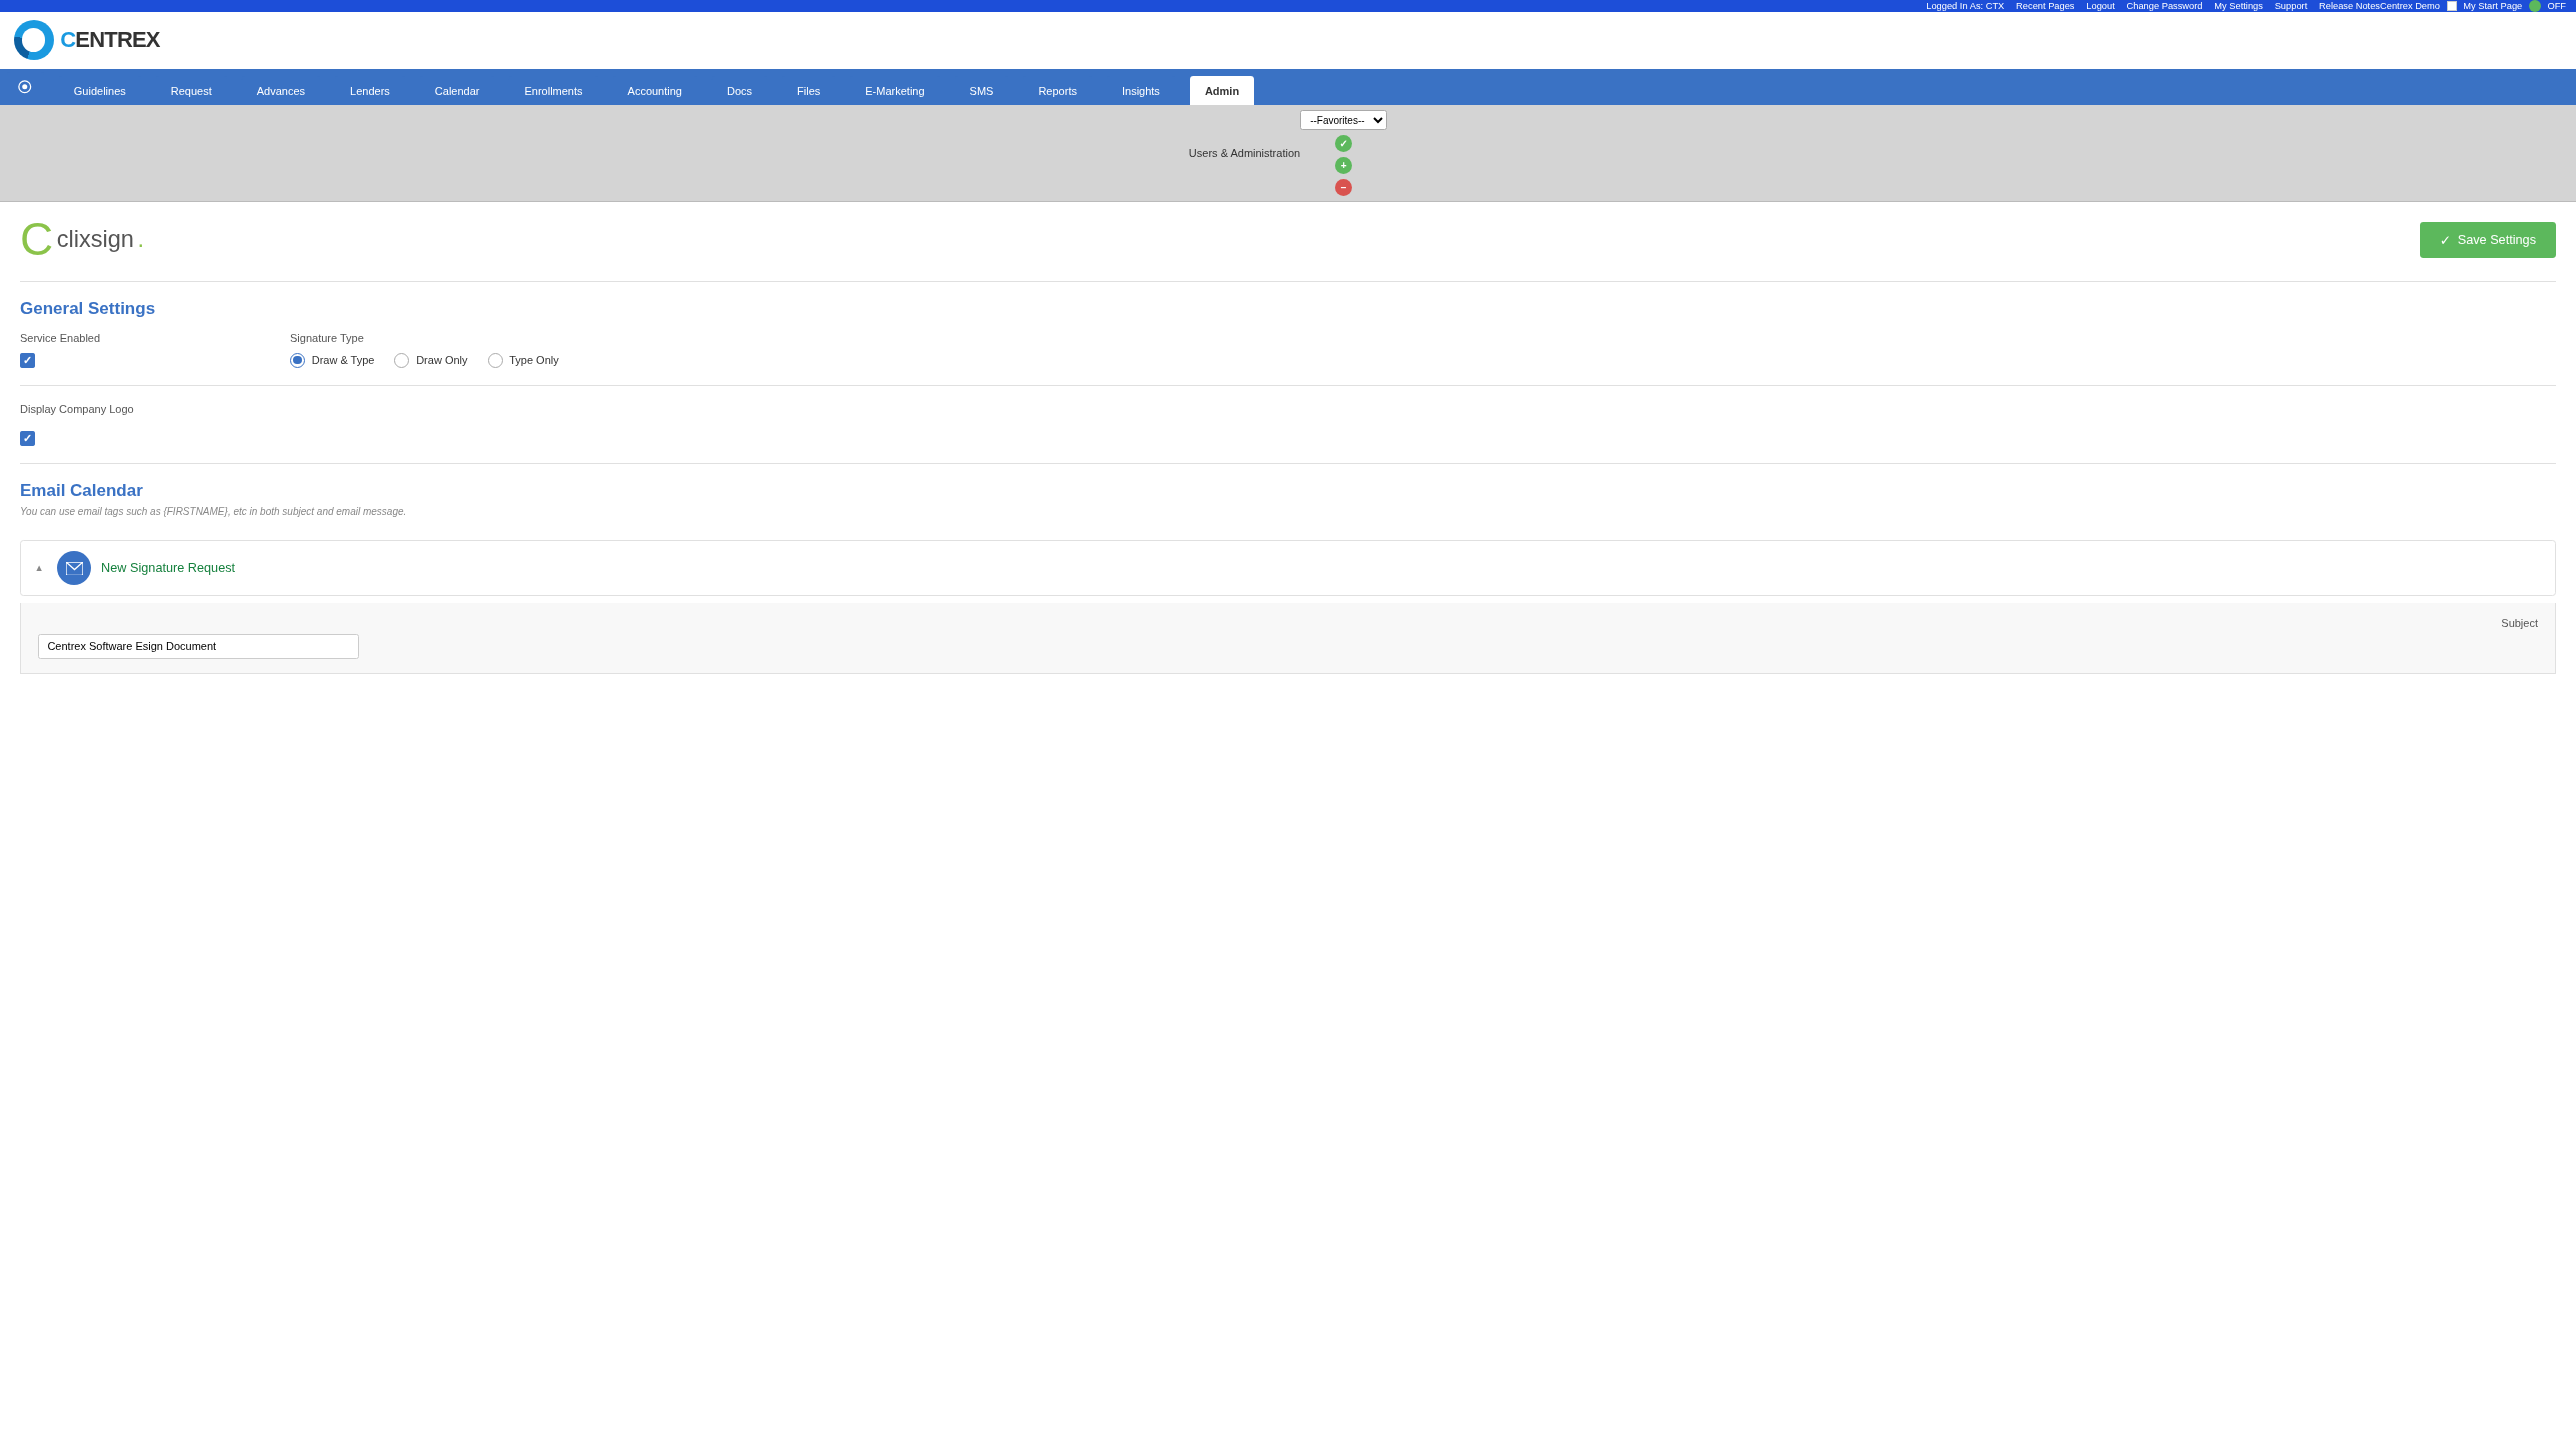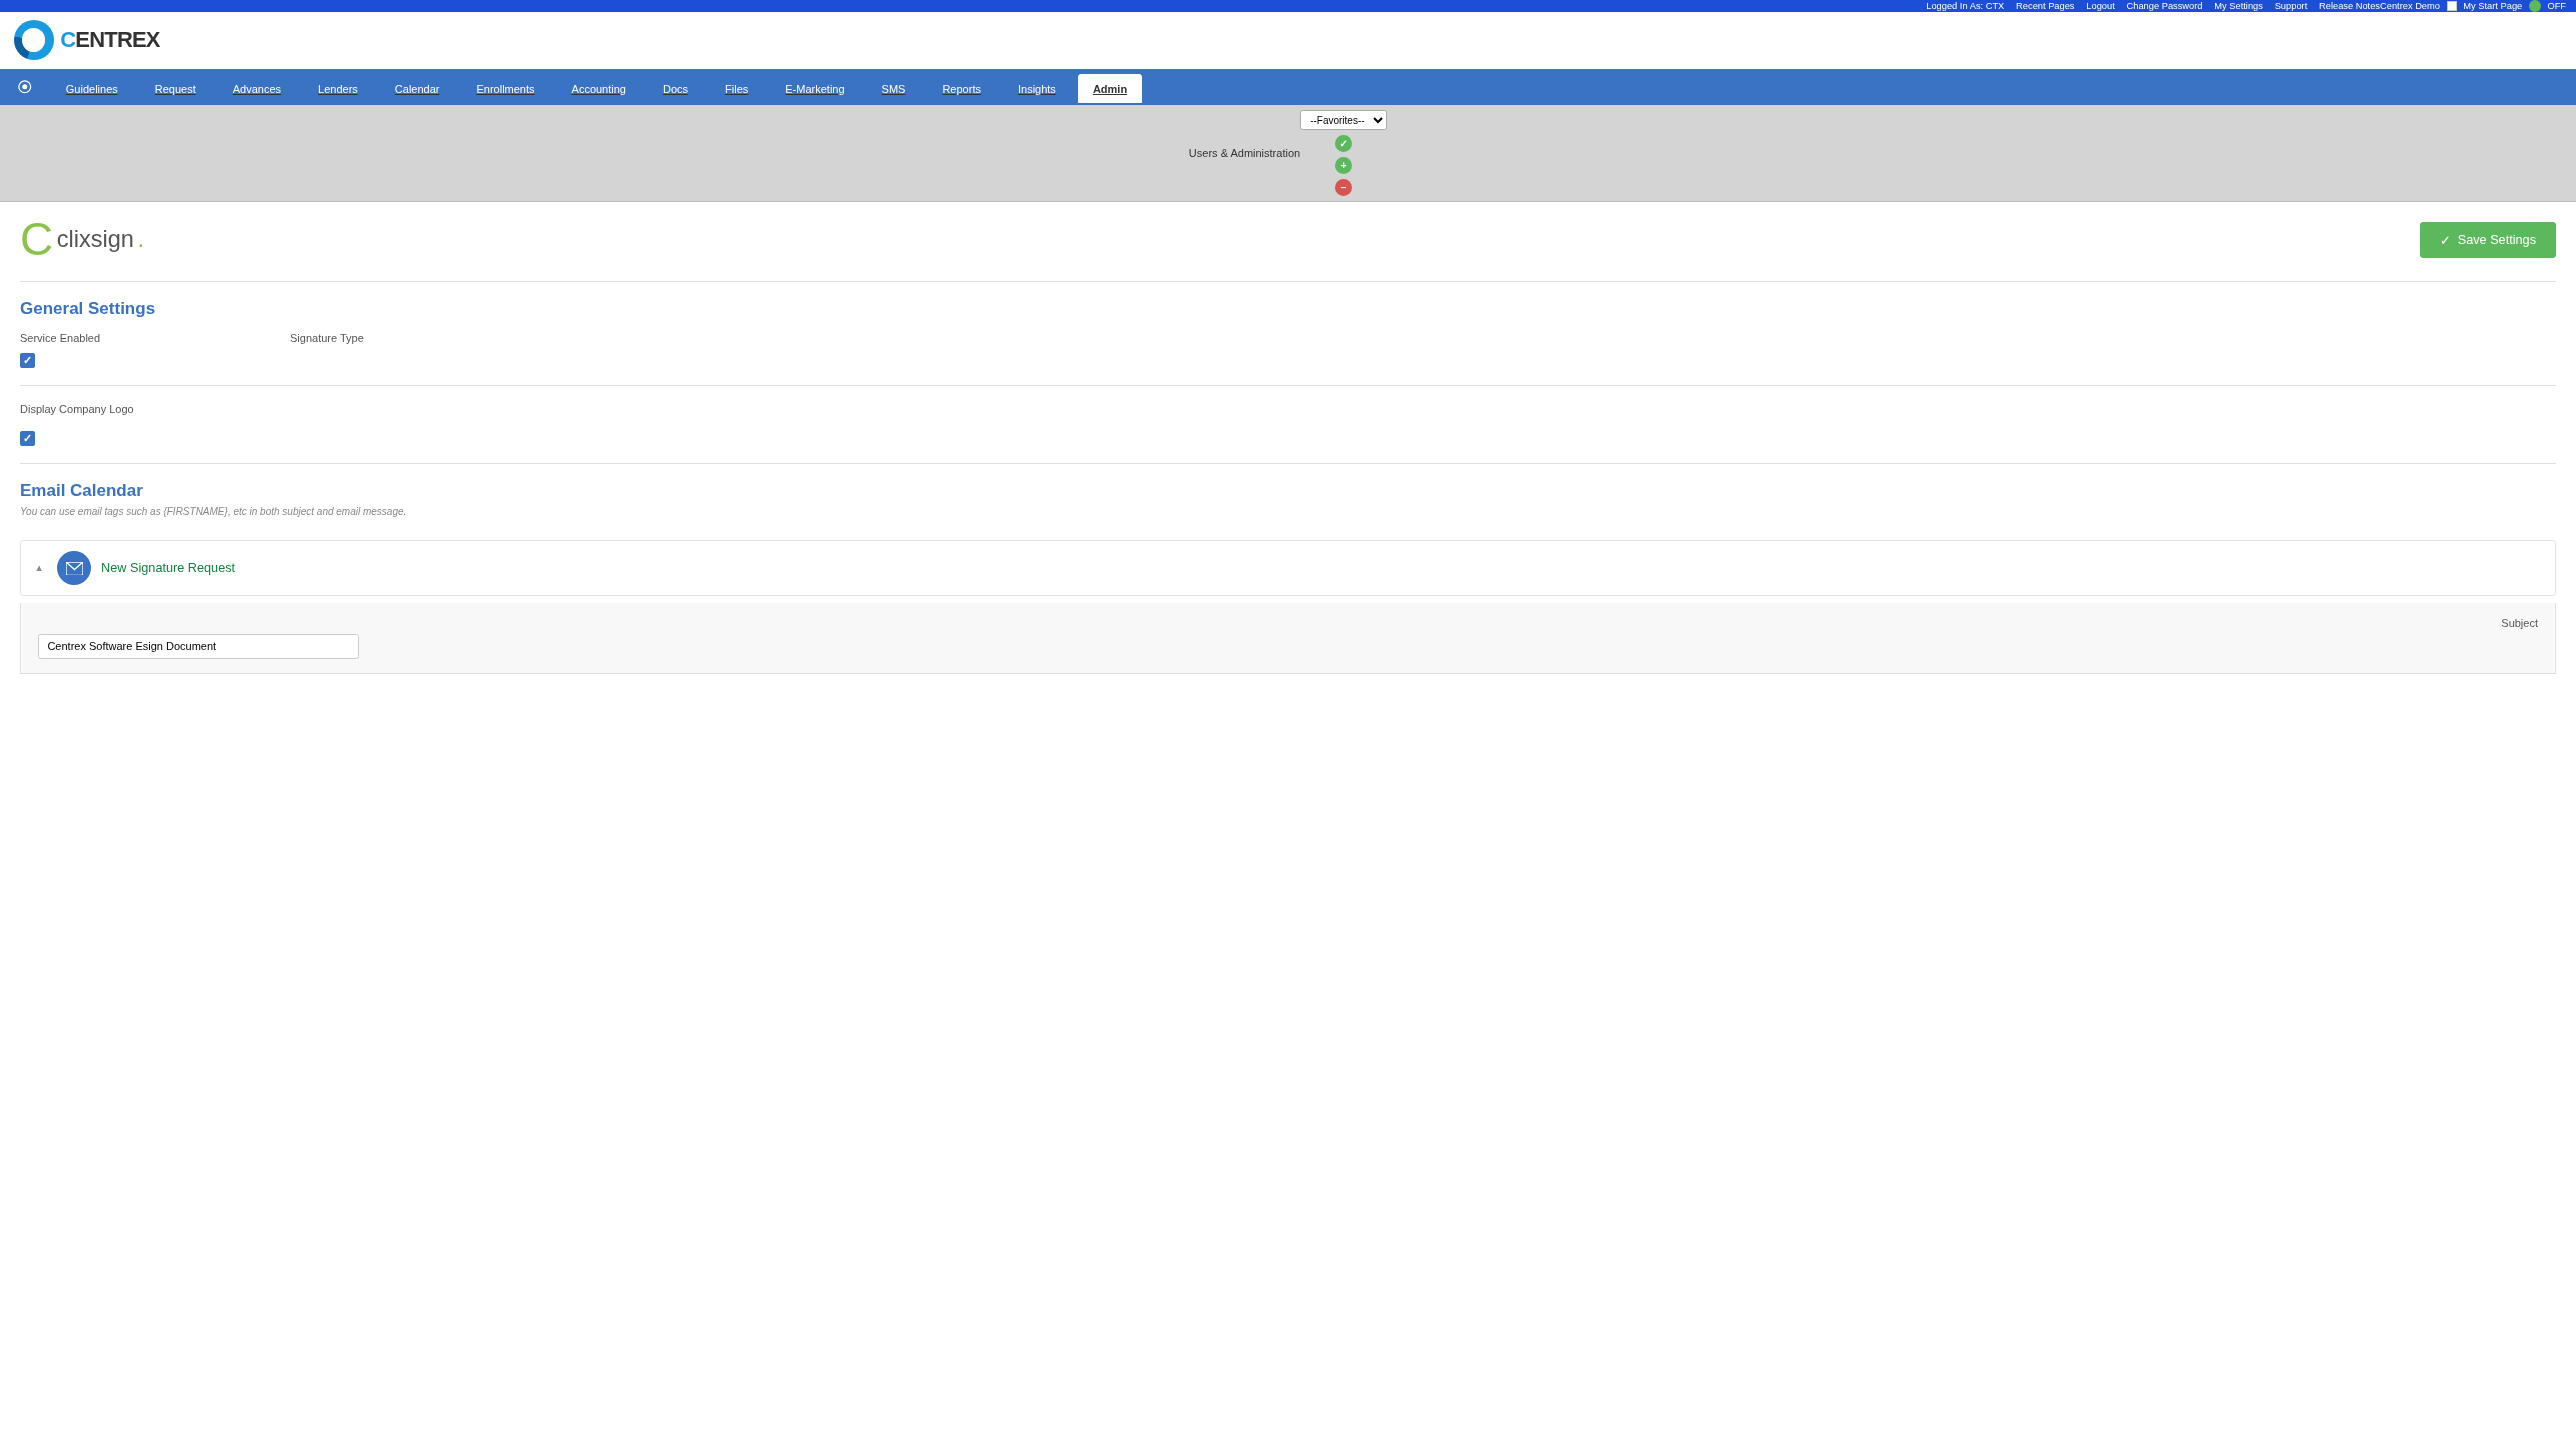--- a/index.html
+++ b/index.html
@@ -38,24 +38,23 @@
       background: white;
       border-radius: 50%;
     }
     .logo-text { font-size: 22px; font-weight: bold; color: #333; letter-spacing: -0.8px; }
     .logo-text span { color: #1a9ae0; }
 
     
     .nav-bar {
       background: #3a72c4;
       display: flex;
-      align-items: center;
+      align-items: flex-end;
       padding: 0 6.7px;
-      gap: 7px;
-      text-decoration: underline;
+      gap: 15px;
     }
     .nav-btn {
       background: #3a72c4;
       color: white;
       border: none;
       padding: 8.4px 15px;
       cursor: pointer;
       font-size: 11px;
       border-radius: 3.4px 3.4px 0 0;
       margin-top: 3.4px;
@@ -344,20 +343,34 @@
 
     <div class="settings-grid">
 
       <div>
         <div class="field-label">Service Enabled</div>
         <div class="checkbox-custom"></div>
       </div>
 
       <div>
         <div class="field-label">Signature Type</div>
+        <div class="sig-type-row">
+          <label class="radio-option">
+            <span class="radio-circle selected"></span>
+            <span>Draw &amp; Type</span>
+          </label>
+          <label class="radio-option">
+            <span class="radio-circle"></span>
+            <span>Draw Only</span>
+          </label>
+          <label class="radio-option">
+            <span class="radio-circle"></span>
+            <span>Type Only</span>
+          </label>
+        </div>
       </div>
     </div>
   </div>
 
   <hr class="divider">
 
   <div>
     <div class="field-label">Display Company Logo</div>
     <div class="checkbox-custom" style="margin-top:8.4px;"></div>
   </div>

